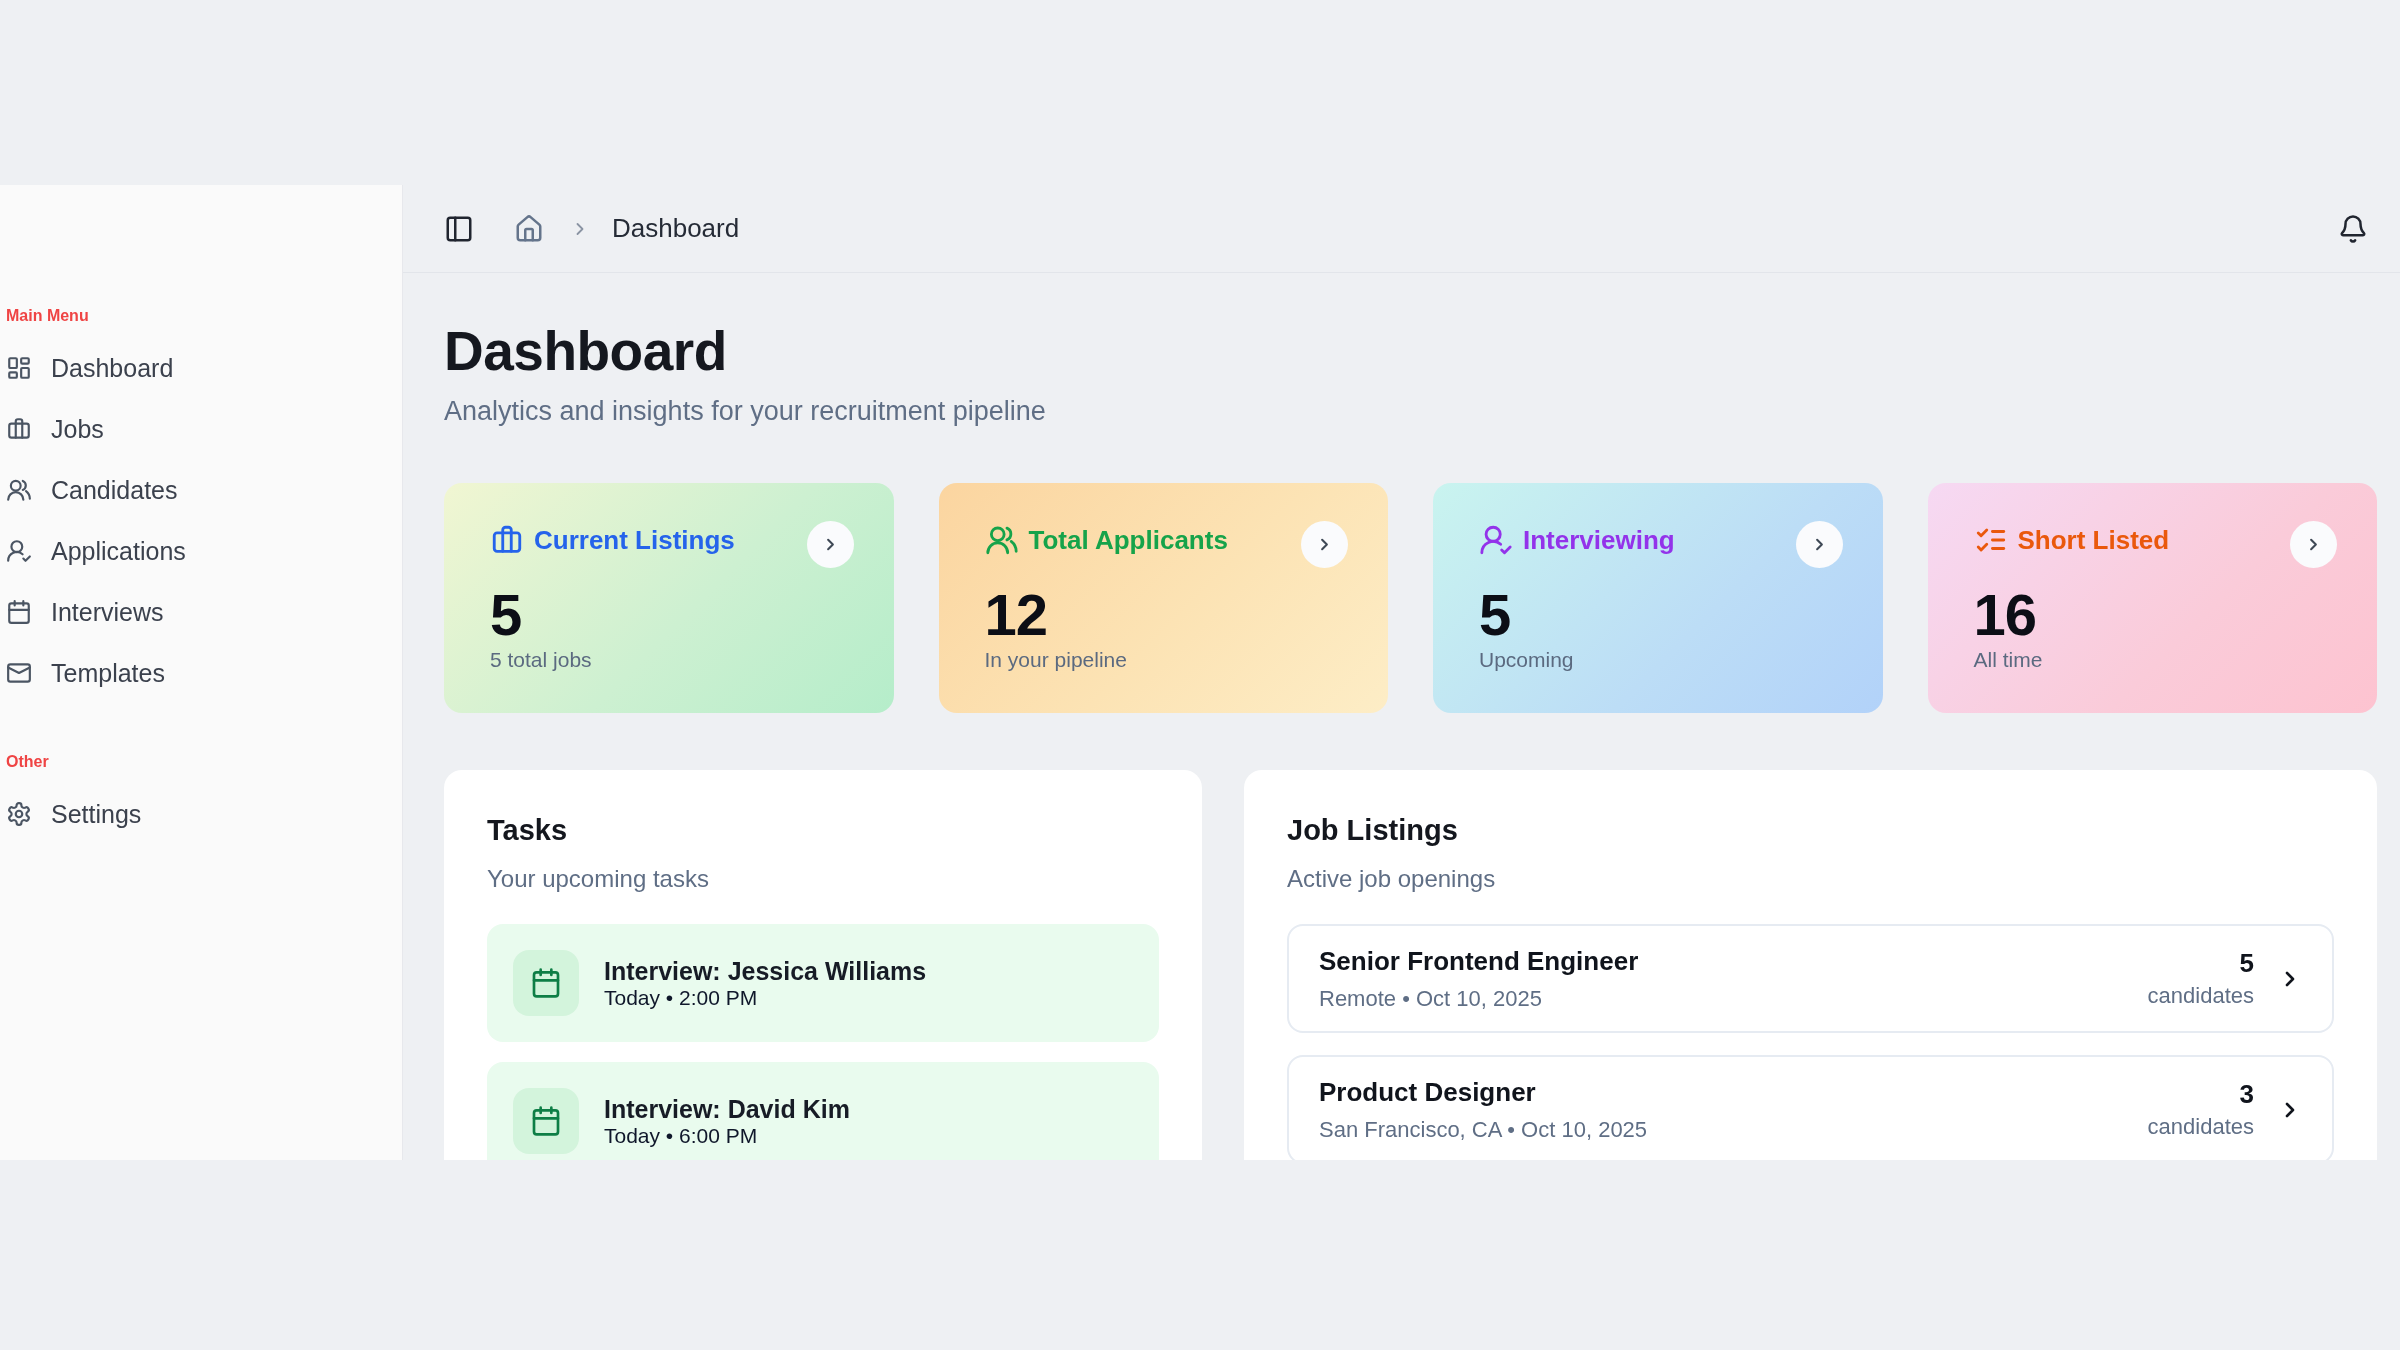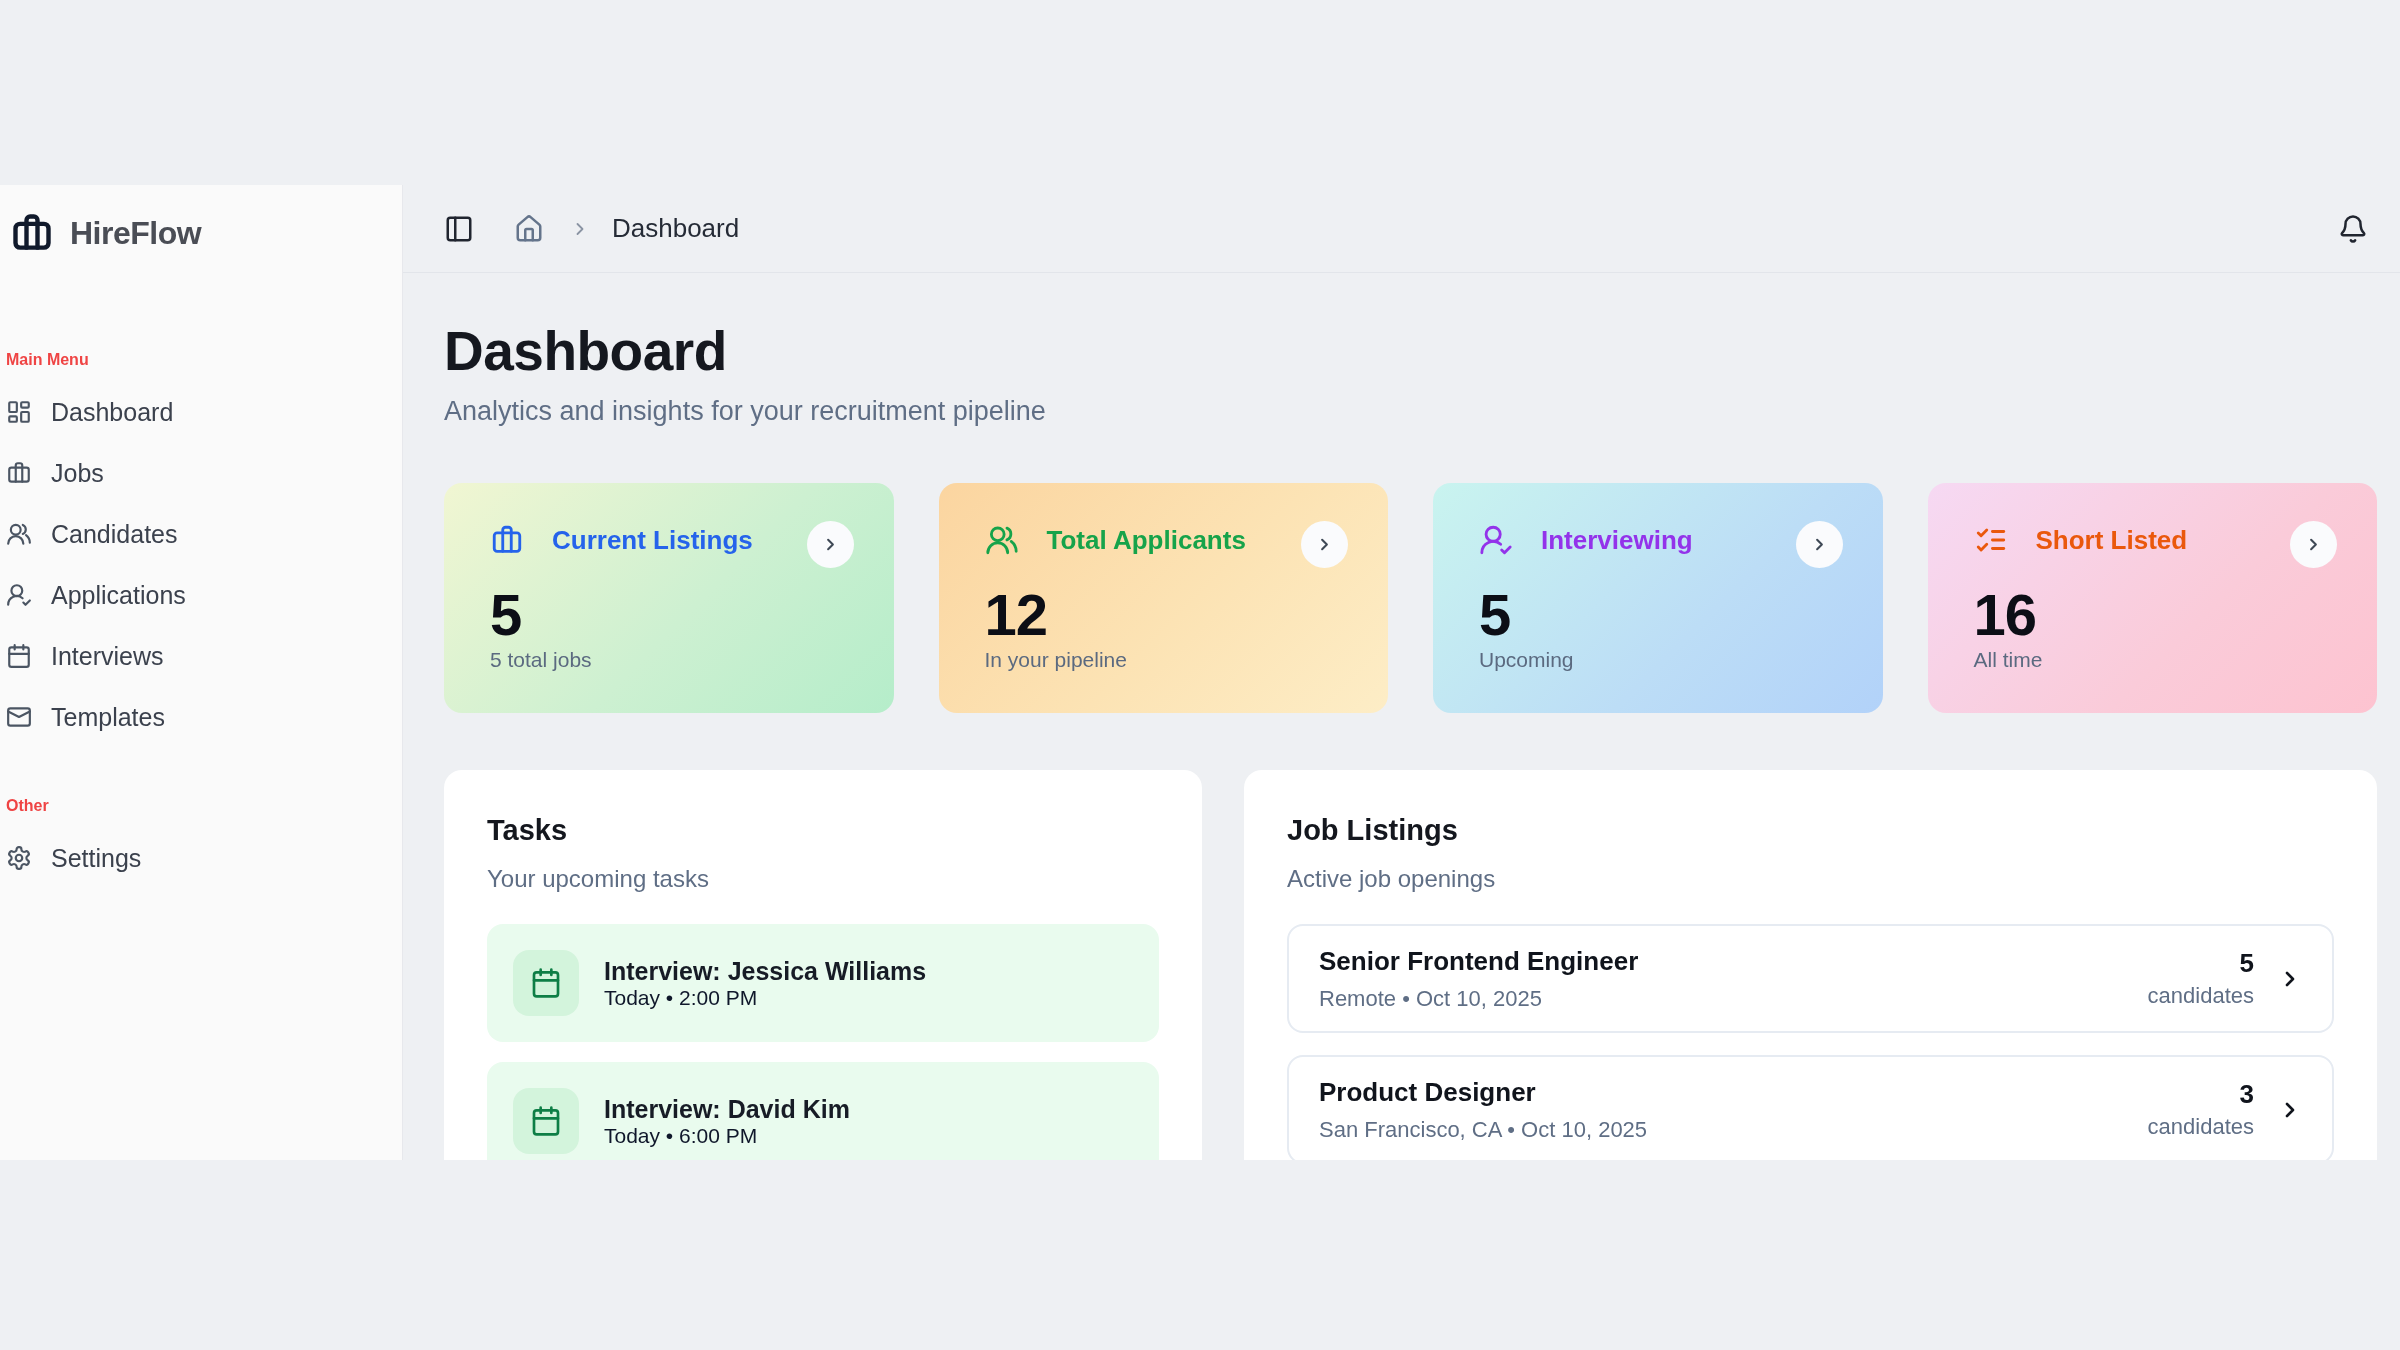--- a/index.html
+++ b/index.html
@@ -52,21 +52,21 @@
   }
   .page-title { font-size: 55px; font-weight: 800; color: #15181f; letter-spacing: -0.5px; }
   .page-subtitle { font-size: 27px; color: #5f6e85; margin-top: 13px; }
 
   .stats { margin-top: 56px; display: grid; grid-template-columns: repeat(4, 1fr); gap: 45px; }
   .stat-card { height: 230px; border-radius: 18px; padding: 40px 40px 0 46px; position: relative; cursor: pointer; }
   .stat-1 { background: linear-gradient(135deg, #f1f6d2 0%, #cdf0d1 55%, #b5edca 100%); }
   .stat-2 { background: linear-gradient(135deg, #fbd5a0 0%, #fce3b4 55%, #fdedc6 100%); }
   .stat-3 { background: linear-gradient(135deg, #c9f4ef 0%, #bcddf6 60%, #b2d2f9 100%); }
   .stat-4 { background: linear-gradient(135deg, #f6d9f3 0%, #facbd9 60%, #fdc3d0 100%); }
-  .stat-head { display: flex; align-items: center; gap: 28px; }
+  .stat-head { display: flex; align-items: center; gap: 10px; }
   .stat-label { font-size: 26px; font-weight: 600; }
   .stat-1 .stat-head { color: #2563eb; }
   .stat-2 .stat-head { color: #16a34a; }
   .stat-3 .stat-head { color: #9333ea; }
   .stat-4 .stat-head { color: #ea580c; }
   .stat-circle {
     position: absolute; top: 38px; right: 40px; width: 47px; height: 47px;
     border-radius: 50%; background: #fafbfd; color: #3f4956;
     display: flex; align-items: center; justify-content: center; cursor: pointer;
   }
@@ -100,29 +100,20 @@
   .job-right { margin-left: auto; display: flex; align-items: center; gap: 24px; }
   .job-count { text-align: right; }
   .job-count-num { font-size: 26px; font-weight: 700; color: #10141c; }
   .job-count-label { font-size: 22px; color: #5f6e85; margin-top: 4px; }
   .job-chevron { color: #10141c; }
 </style>
 </head>
 <body>
 
 <aside class="sidebar">
-  <div class="logo-row">
-    <span class="icon">
-      <svg width="44" height="44" viewBox="0 0 24 24" fill="none" stroke="currentColor" stroke-width="2.4" stroke-linecap="round" stroke-linejoin="round">
-          <path d="M15 20V5a2 2 0 0 0-2-2h-2a2 2 0 0 0-2 2v15"></path>
-          <rect x="3" y="7" width="18" height="13" rx="2.5"></rect>
-        </svg>
-    </span>
-    <span class="logo-text">HireFlow</span>
-  </div>
 
   <div class="side-label">Main Menu</div>
 
   <div class="side-item">
     <span class="icon">
       <svg width="26" height="26" viewBox="0 0 24 24" fill="none" stroke="currentColor" stroke-width="2" stroke-linecap="round" stroke-linejoin="round">
           <rect width="7" height="9" x="3" y="3" rx="1"></rect>
           <rect width="7" height="5" x="14" y="3" rx="1"></rect>
           <rect width="7" height="9" x="14" y="12" rx="1"></rect>
           <rect width="7" height="5" x="3" y="16" rx="1"></rect>

